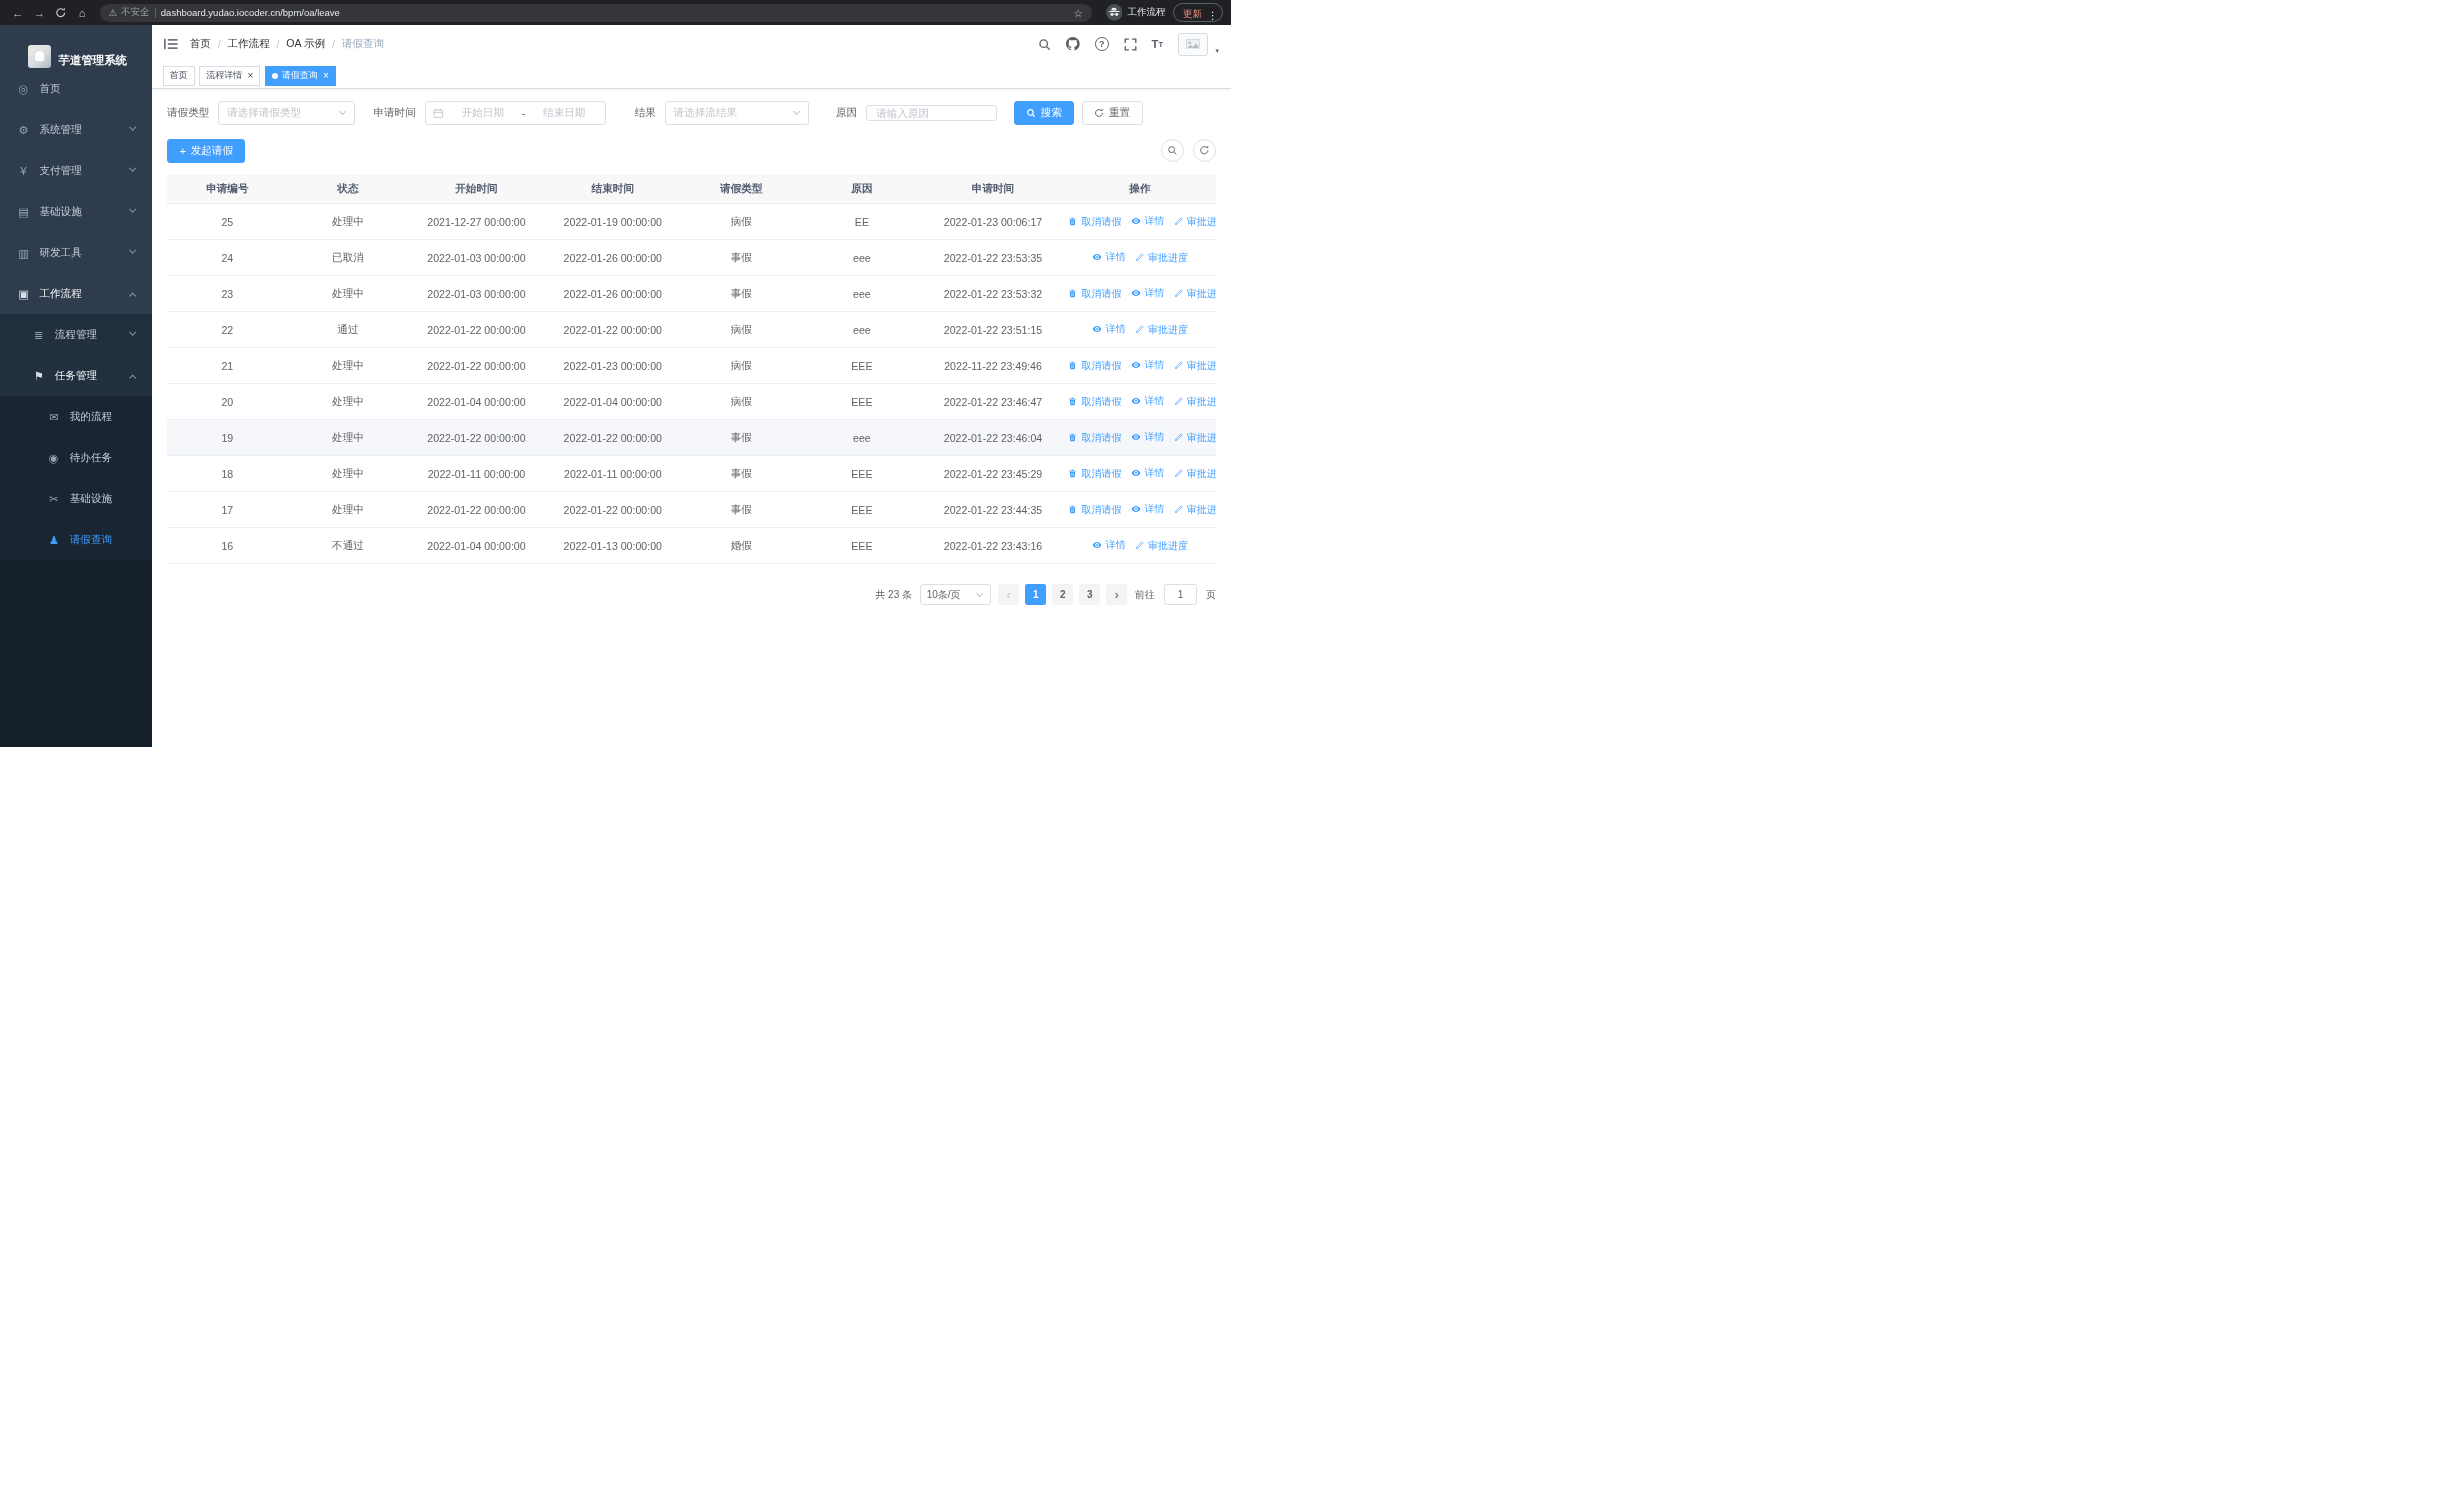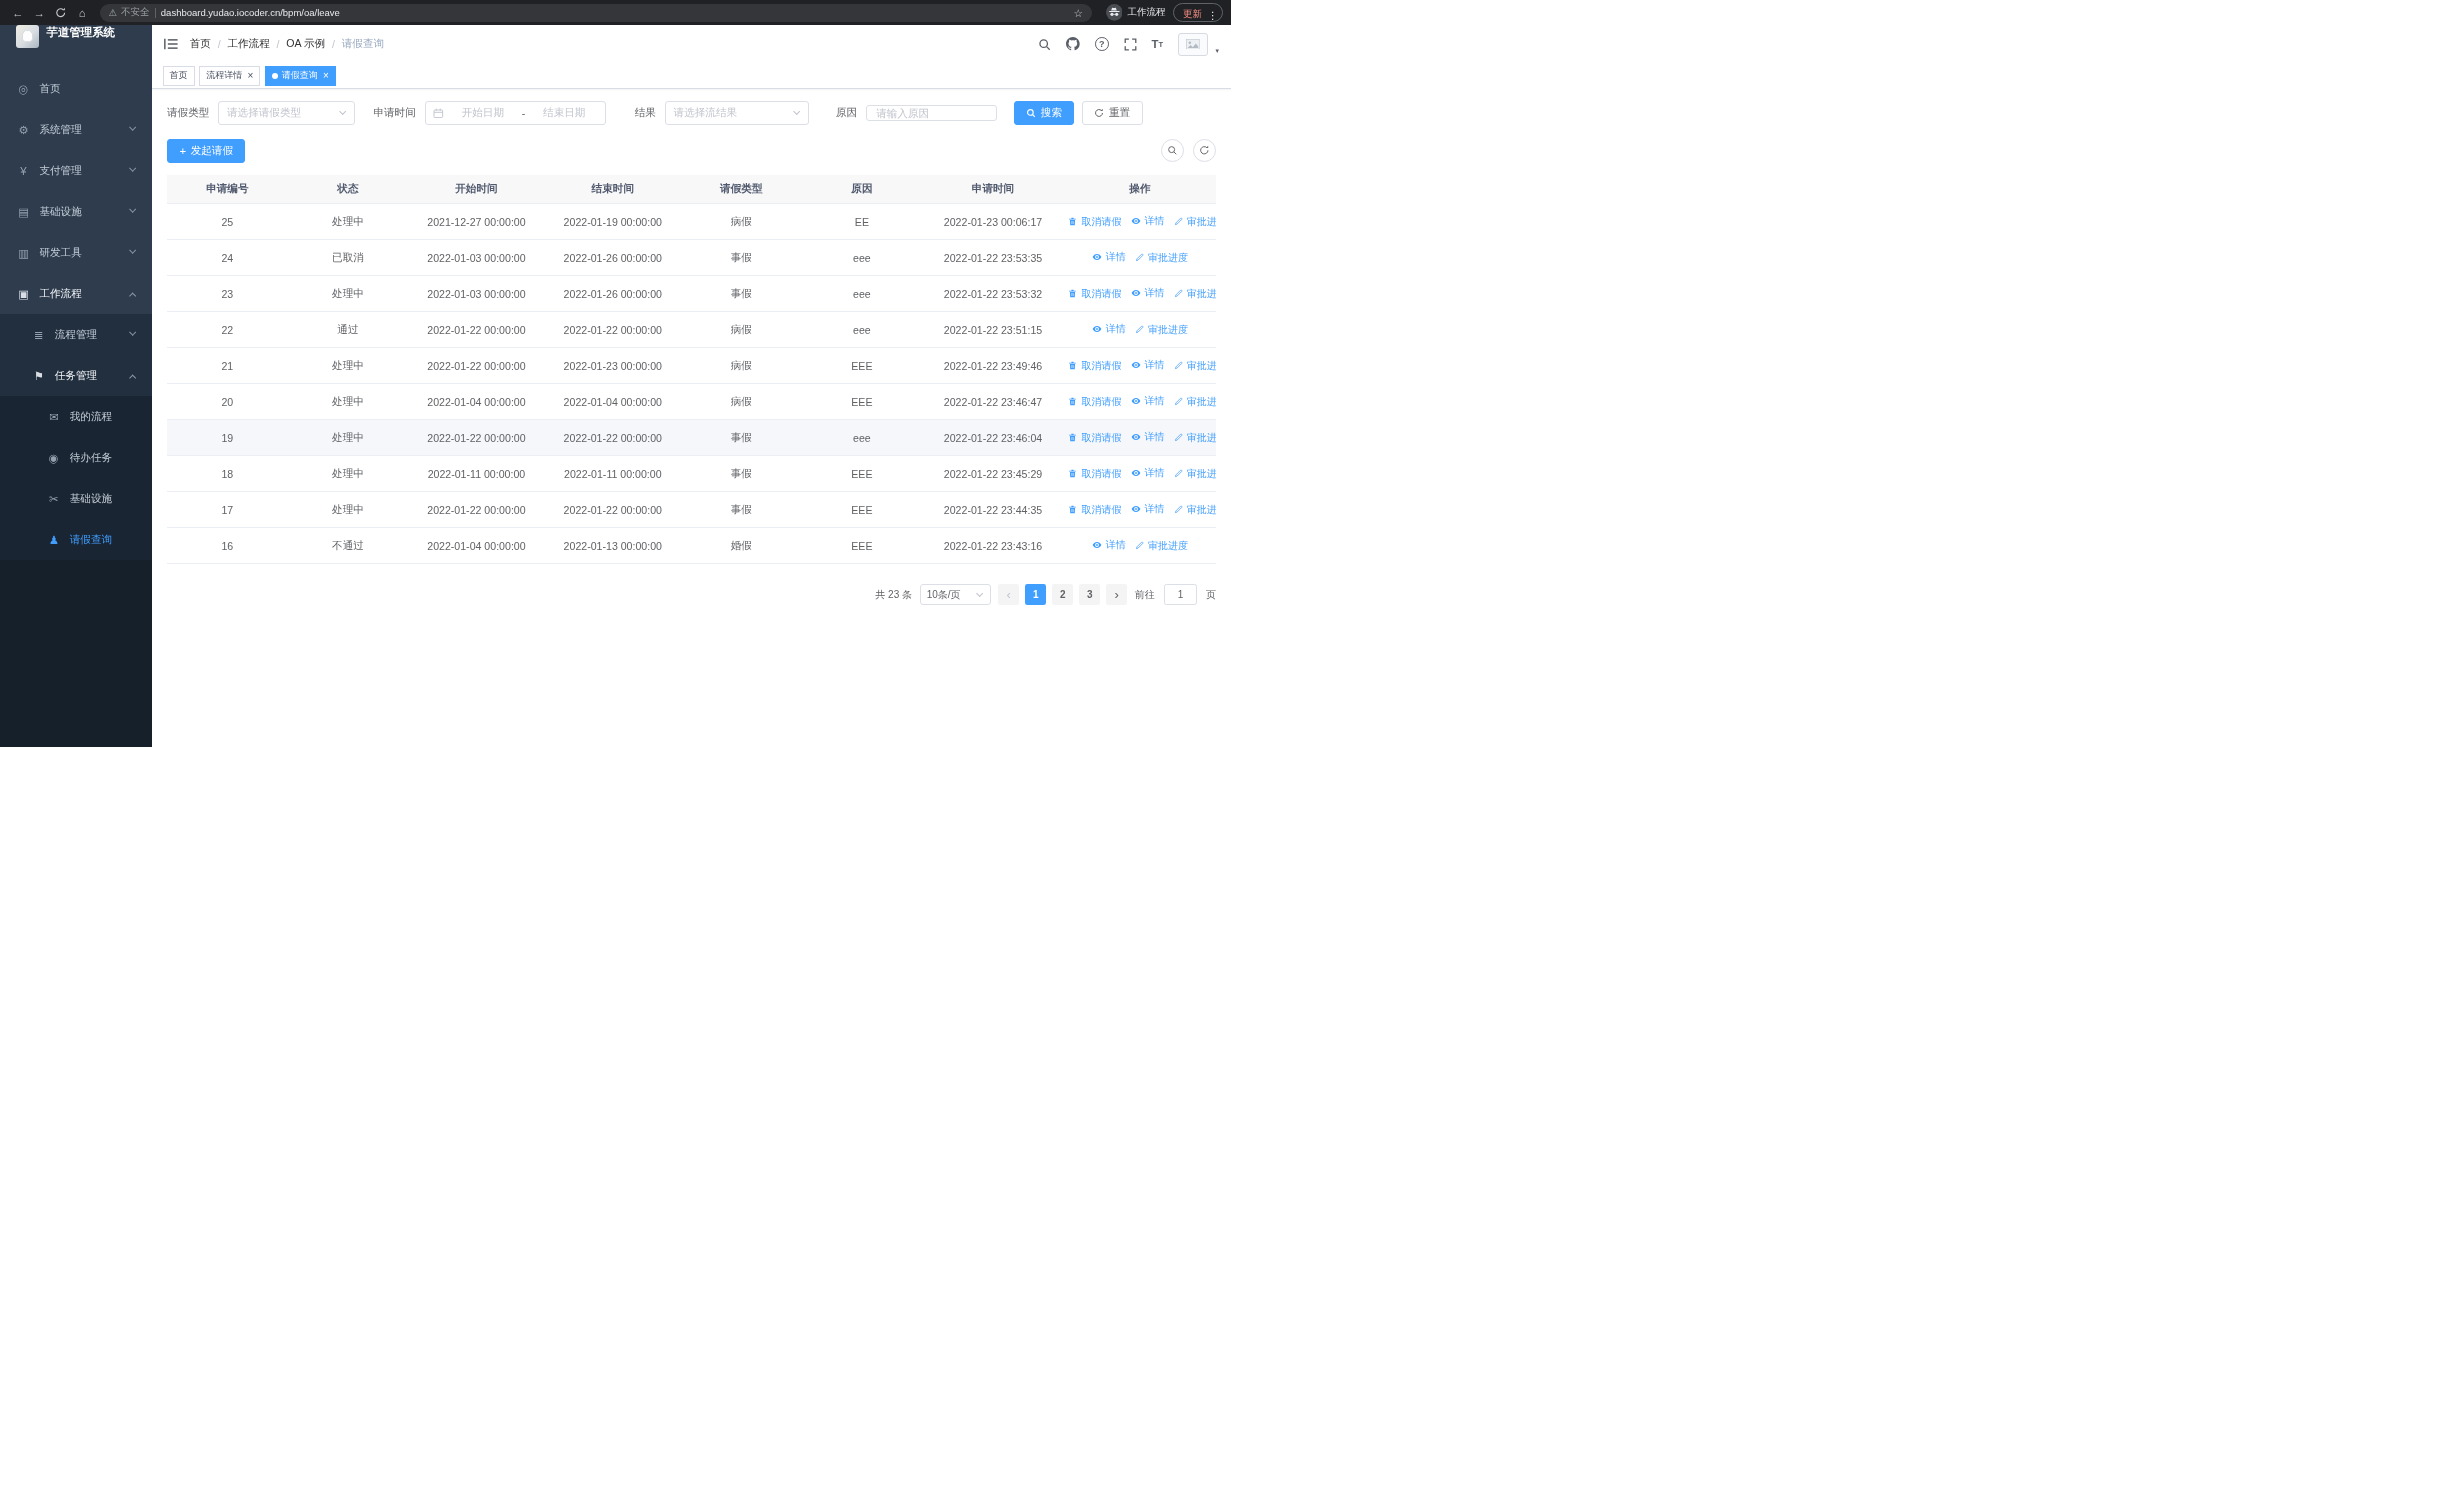--- a/index.html
+++ b/index.html
@@ -15,21 +15,21 @@
   .addr .url{flex:1;white-space:nowrap;overflow:hidden}
   .addr .star{color:#c6c9cc;font-size:10.6px;cursor:pointer}
   .incog{display:flex;align-items:center;gap:5.3px;color:#e8eaed;font-size:9.5px;margin:0 6px;white-space:nowrap}
   .update-pill{display:flex;align-items:flex-end;gap:4.6px;border:0.8px solid #5f6368;border-radius:10px;height:19px;padding:0 3.8px 0 9px;cursor:pointer;white-space:nowrap}
   .update-pill .upd{color:#f28b82;font-size:9.5px}
   .update-pill .dots{color:#e8eaed;font-size:10.6px;width:12px;text-align:center}
 
   
   .app{display:flex;height:722px}
   .sidebar{width:152px;background:#16202b;flex-shrink:0;display:flex;flex-direction:column;overflow:hidden}
-  .logo{height:43px;display:flex;align-items:flex-start;gap:7.6px;padding-left:16px;background:#2e3c4e}
+  .logo{height:43px;display:flex;align-items:flex-end;gap:7.6px;padding-left:28px;background:#2e3c4e}
   .logo-img{width:23px;height:23px;border-radius:3px;background:linear-gradient(135deg,#f0ece3 0%,#d8dde2 55%,#aab6c0 100%);position:relative;flex-shrink:0}
   .logo-img::after{content:"";position:absolute;left:6px;top:5.3px;width:10.6px;height:12px;border-radius:45% 45% 40% 40%;background:#fdfdfd;box-shadow:0 0 0 0.8px #cfd4d9 inset}
   .logo-title{color:#fff;font-size:11.4px;font-weight:bold;white-space:nowrap}
   .menu{display:flex;flex-direction:column}
   .menu-item{height:41px;display:flex;align-items:center;font-size:10.6px;color:#c3cdd7;cursor:pointer;flex-shrink:0}
   .menu-item .mi-icon{width:13.7px;margin-right:9px;text-align:center;font-size:11.4px;color:#93a1ae}
   .menu-item .mi-label{white-space:nowrap}
   .lv1{background:#2e3c4e;padding-left:16.7px}
   .lv2{background:#222f3f;padding-left:32px}
   .lv3{background:#1a2533;padding-left:47px}
@@ -476,21 +476,21 @@
                   <span>审批进度</span>
                 </a></td>
             </tr>
             <tr>
               <td>21</td>
               <td>处理中</td>
               <td>2022-01-22 00:00:00</td>
               <td>2022-01-23 00:00:00</td>
               <td>病假</td>
               <td>EEE</td>
-              <td>2022-01-22 23:49:46</td>
+              <td>2022-11-22 23:49:46</td>
               <td><a class="op">
                   <span class="op-ic">
                     <svg viewBox="0 0 16 16" width="9" height="9" fill="currentColor">
                       <path d="M6 1.5h4V3h4v1.4H2V3h4V1.5zM3.4 5.4h9.2L12 14.5H4L3.4 5.4zM6.4 7v5.6h1V7h-1zm2.2 0v5.6h1V7h-1z"></path>
                     </svg>
                   </span>
                   <span>取消请假</span>
                 </a><a class="op">
                   <span class="op-ic">
                     <svg viewBox="0 0 16 16" width="10" height="10" fill="currentColor">

